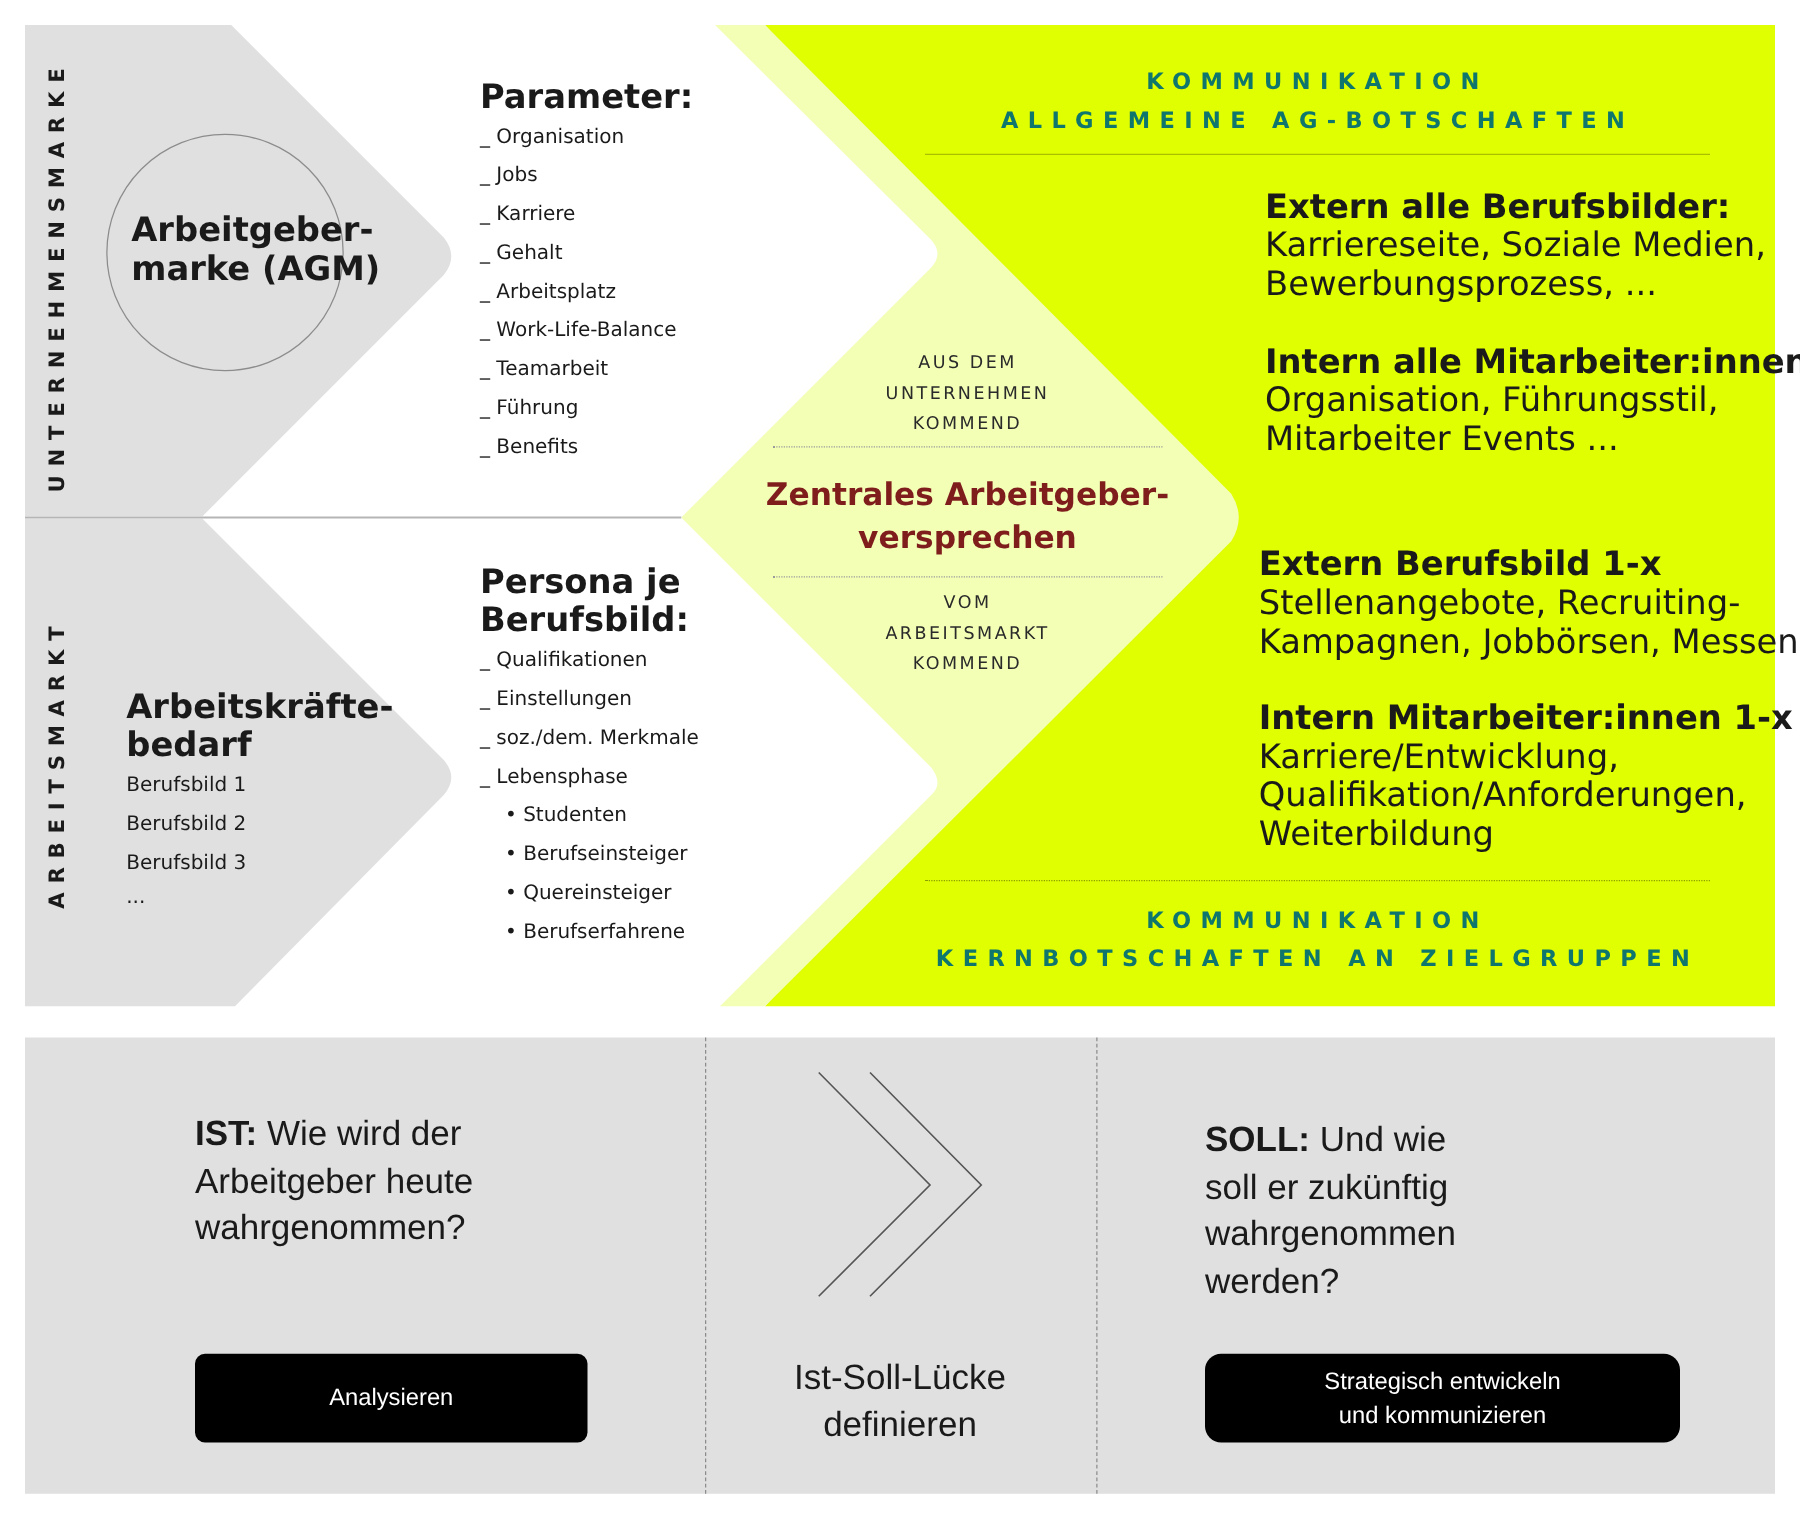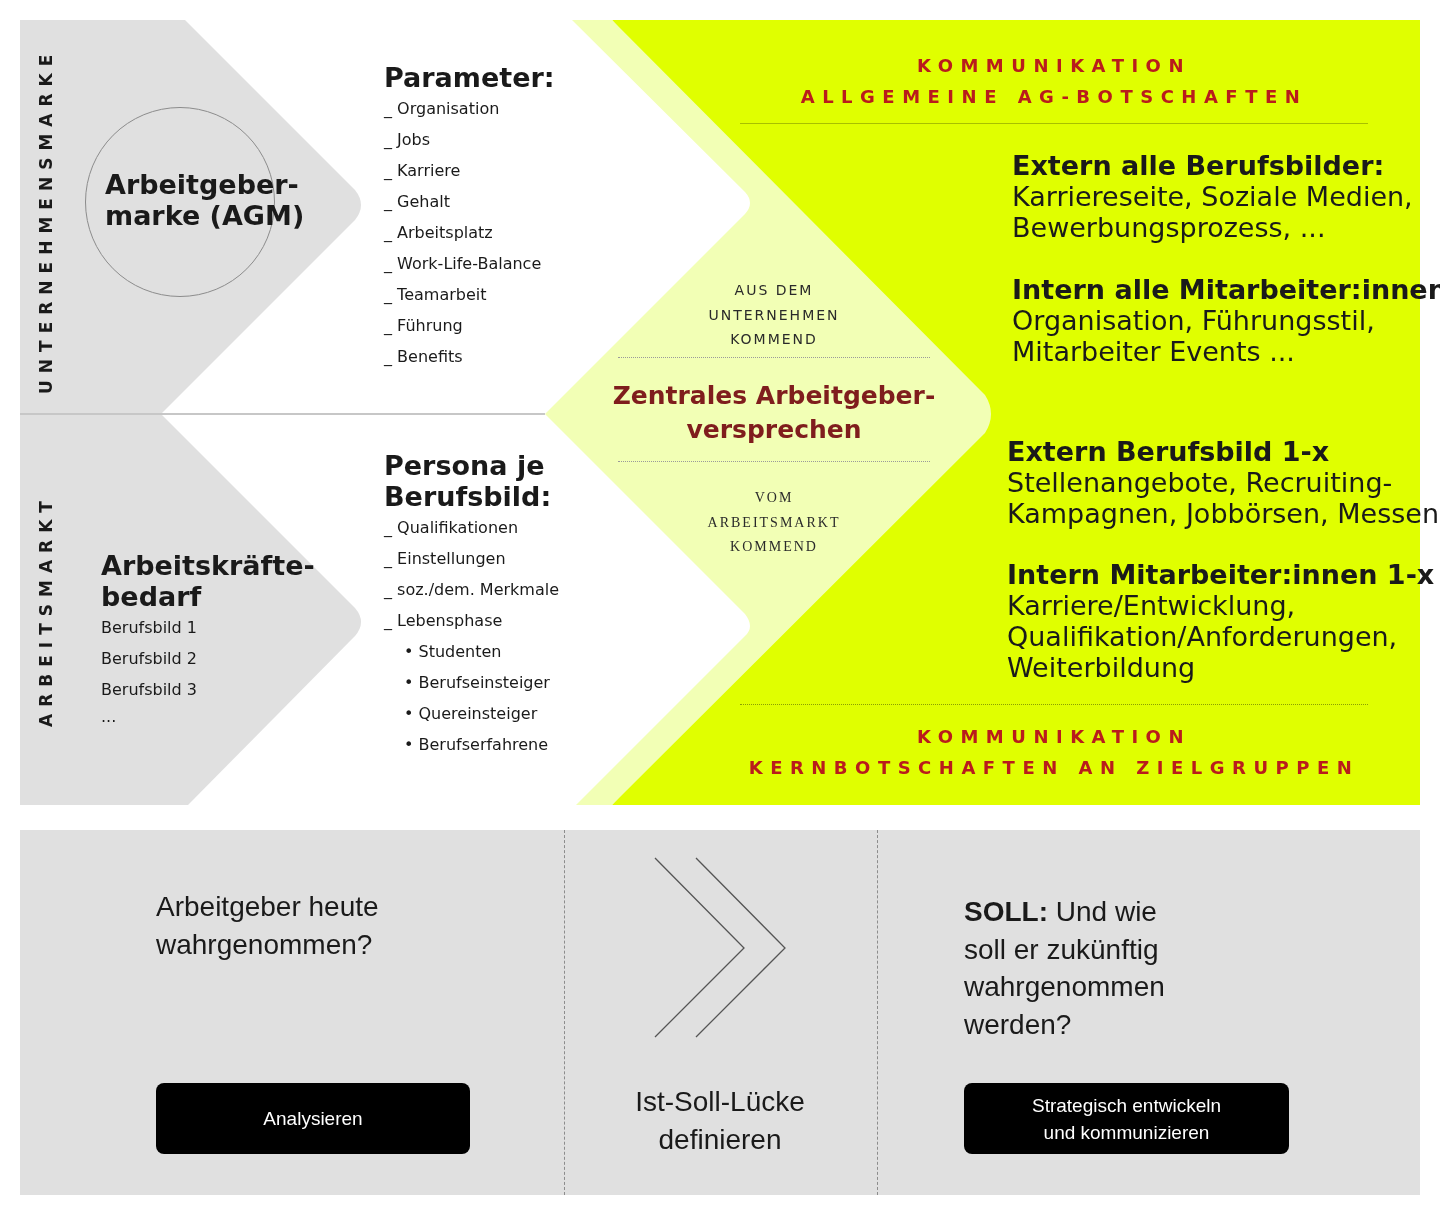--- a/index.html
+++ b/index.html
@@ -7,21 +7,21 @@
          font-family: "DejaVu Sans", sans-serif; color: #1a1a1a; }
   .abs { position: absolute; }
   svg.bg { position: absolute; left: 0; top: 0; }
   .vlabel { position: absolute; transform: rotate(-90deg); transform-origin: left top;
             font-size: 17px; letter-spacing: 7px; font-weight: bold; color: #1a1a1a; white-space: nowrap; }
   .t { font-size: 27px; line-height: 31px; white-space: nowrap; }
   .b { font-weight: bold; }
   .list { list-style: none; margin: 0; padding: 0; }
   .list li { font-size: 16px; line-height: 31px; white-space: nowrap; }
   .small-caps { font-size: 14px; letter-spacing: 2px; line-height: 24.5px; text-align: center; color: #2a2a2a; margin-top: 10px; }
-  .kom { font-size: 18px; font-weight: bold; letter-spacing: 7.5px; line-height: 31px; text-align: center; color: #b91c1c; white-space: nowrap; }
+  .kom { font-size: 18px; font-weight: bold; letter-spacing: 7.5px; line-height: 31px; text-align: center; color: #0f766e; white-space: nowrap; }
   .dotline { position: absolute; border-top: 1px dotted #9a9a9a; height: 0; }
   .dotline-g { position: absolute; border-top: 1px dotted #8aa000; height: 0; }
   .circle { position: absolute; border: 1.5px solid #8c8c8c; border-radius: 50%; }
   .panel-bottom { position: absolute; left: 20px; top: 830px; width: 1400px; height: 365px; background: #e0e0e0; }
   .vsep { position: absolute; top: 830px; height: 365px; border-left: 1px dashed #8c8c8c; }
   .btn { position: absolute; background: #000; color: #fff; border-radius: 8px; display: flex;
          align-items: center; justify-content: center; text-align: center; font-size: 19px; line-height: 27px;
          font-family: "Liberation Sans", sans-serif; cursor: pointer; }
   .q { position: absolute; font-size: 28px; line-height: 37.5px; color: #1a1a1a; font-family: "Liberation Sans", sans-serif; }
 </style>
@@ -95,21 +95,21 @@
   <div>AUS DEM</div>
   <div>UNTERNEHMEN</div>
   <div>KOMMEND</div>
 </div>
 <div class="dotline" style="left:618px; top:357px; width:312px;"></div>
 <div class="abs" style="left:600px; top:379px; width:348px; text-align:center; font-size:25px; line-height:34px; font-weight:bold; color:#7f1d1d;">
   <div>Zentrales Arbeitgeber-</div>
   <div>versprechen</div>
 </div>
 <div class="dotline" style="left:618px; top:461px; width:312px;"></div>
-<div class="abs small-caps" style="left:660px; top:476px; width:228px;font-family:Liberation Serif, serif;">
+<div class="abs small-caps" style="left:660px; top:460px; width:228px;">
   <div>VOM</div>
   <div>ARBEITSMARKT</div>
   <div>KOMMEND</div>
 </div>
 
 <div class="abs kom" style="left:740px; top:50px; width:628px;">
   <div>KOMMUNIKATION</div>
   <div>ALLGEMEINE AG-BOTSCHAFTEN</div>
 </div>
 <div class="dotline-g" style="left:740px; top:123px; width:628px; border-top-style:solid; border-top-color:#a8c000;"></div>
@@ -140,20 +140,21 @@
 <div class="abs kom" style="left:740px; top:721px; width:628px;">
   <div>KOMMUNIKATION</div>
   <div>KERNBOTSCHAFTEN AN ZIELGRUPPEN</div>
 </div>
 
 <div class="panel-bottom"></div>
 <div class="vsep" style="left:564px;"></div>
 <div class="vsep" style="left:877px;"></div>
 
 <div class="q" style="left:156px; top:888px;">
+  <div><span class="b">IST:</span><span> Wie wird der</span></div>
   <div>Arbeitgeber heute</div>
   <div>wahrgenommen?</div>
 </div>
 <div class="btn" style="left:156px; top:1083px; width:314px; height:71px;">
   <span>Analysieren</span>
 </div>
 
 <svg class="abs" style="left:640px; top:850px;" width="160" height="190" viewBox="0 0 160 190">
   <polyline points="15,8 104,98 15,187" fill="none" stroke="#555" stroke-width="1.3"></polyline>
   <polyline points="56,8 145,98 56,187" fill="none" stroke="#555" stroke-width="1.3"></polyline>
@@ -162,18 +163,18 @@
   <div>Ist-Soll-Lücke</div>
   <div>definieren</div>
 </div>
 
 <div class="q" style="left:964px; top:893px;">
   <div><span class="b">SOLL:</span><span> Und wie</span></div>
   <div>soll er zukünftig</div>
   <div>wahrgenommen</div>
   <div>werden?</div>
 </div>
-<div class="btn" style="left:964px; top:1083px; width:325px; height:71px;">
+<div class="btn" style="left:964px; top:1083px; width:380px; height:71px;border-radius:13px;">
   <div>
     <div>Strategisch entwickeln</div>
     <div>und kommunizieren</div>
   </div>
 </div>
 
 </body></html>

